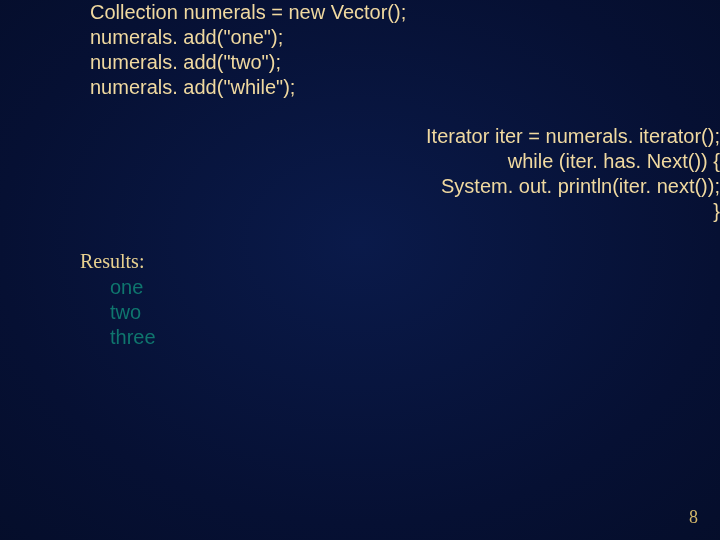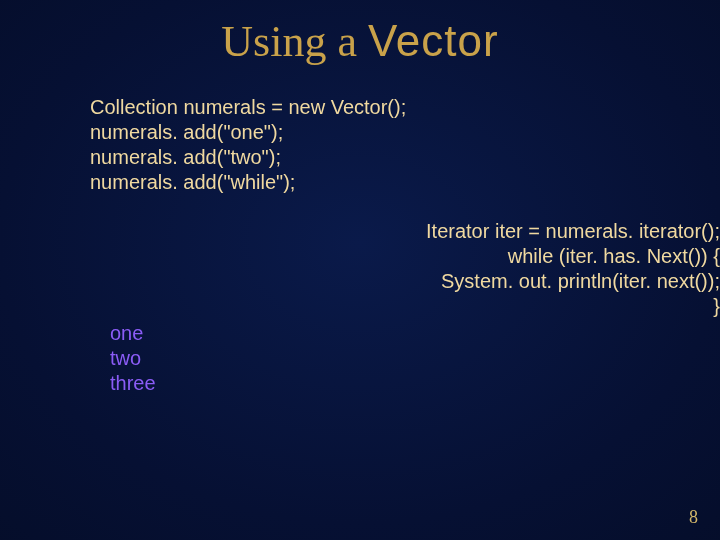--- a/index.html
+++ b/index.html
@@ -56,53 +56,51 @@
     font-family: 'Times New Roman', Times, serif;
     font-size: 20px;
     color: #e8d190;
     margin-left: 80px;
     margin-top: 26px;
   }
   .results-block {
     font-family: Verdana, Geneva, sans-serif;
     font-size: 20px;
     line-height: 1.25;
-    color: #8b5cf6;
+    color: #0f766e;
     margin-left: 110px;
     margin-top: 2px;
     white-space: pre;
   }
   .page-num {
     position: absolute;
     bottom: 12px;
     right: 22px;
     font-family: 'Times New Roman', Times, serif;
     font-size: 18px;
     color: #d4b86a;
   }
 </style>
 </head>
 <body>
 
 <div class="slide">
 
-  <div class="title">
-    <span class="t-using-a">Using a </span><span class="t-vector">Vector</span>
-  </div>
 
   <div class="code-block">Collection numerals = new Vector();
 numerals. add("one");
 numerals. add("two");
 numerals. add("while");</div>
 
   <div class="code-block block2">Iterator iter = numerals. iterator();
 while (iter. has. Next()) {
     System. out. println(iter. next());
 }</div>
 
+  <div class="results-label">Results:</div>
 
   <div class="results-block">one
 two
 three</div>
 
   <div class="page-num">8</div>
 
 </div>
 
 </body></html>

